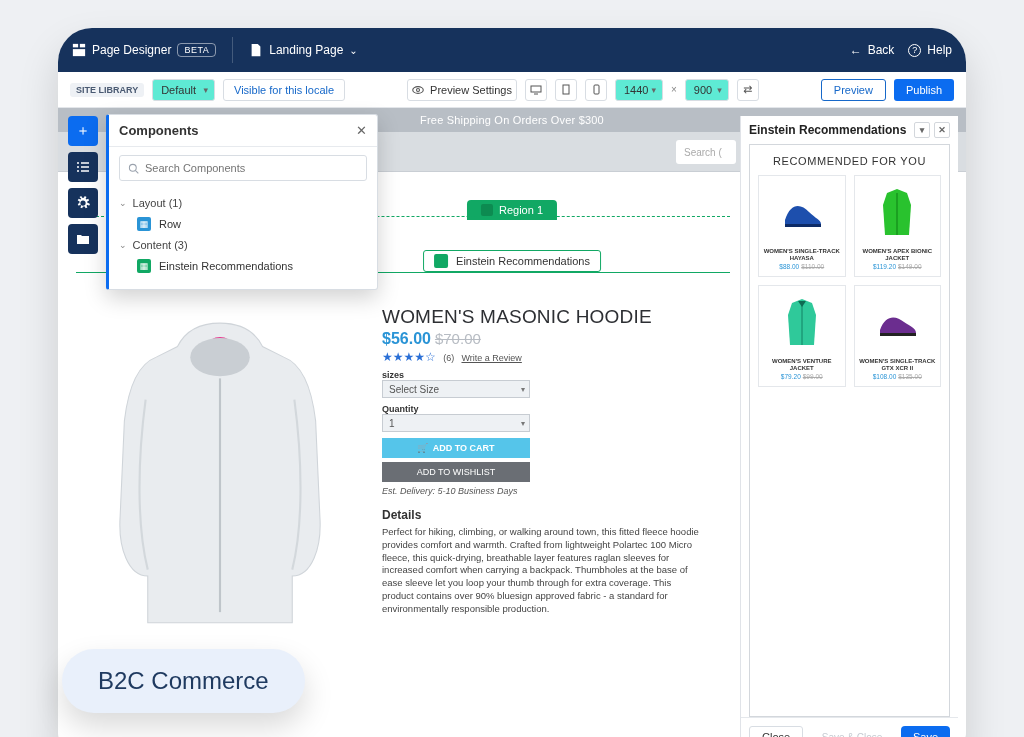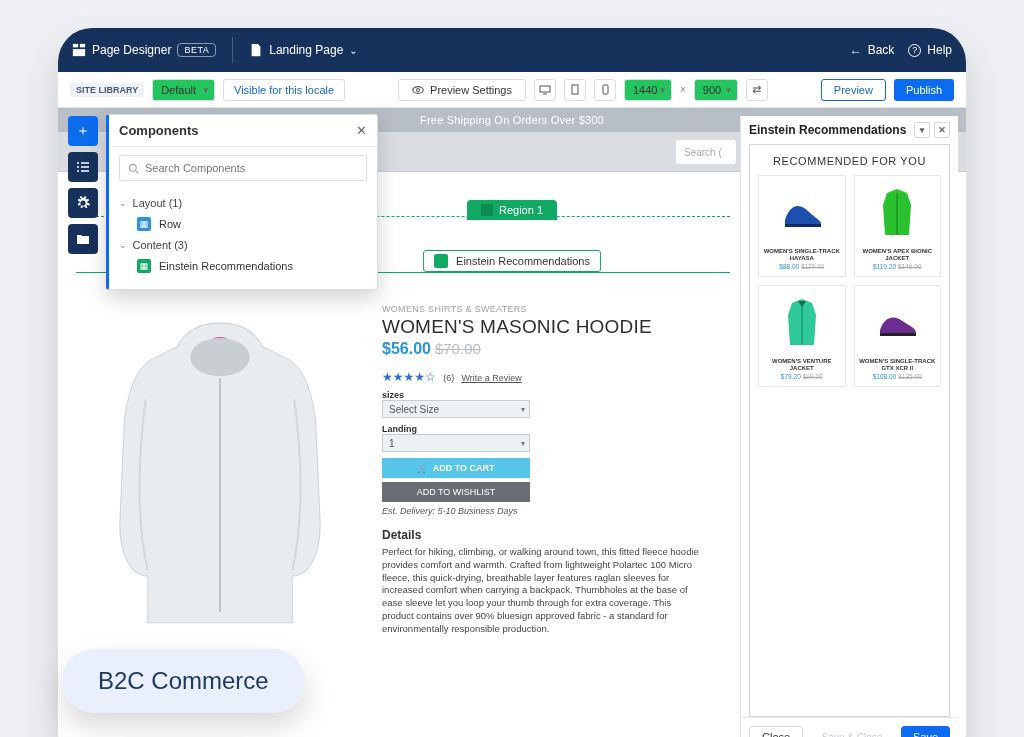--- a/index.html
+++ b/index.html
@@ -14,25 +14,25 @@
   .topbar .left { display: flex; align-items: center; gap: 8px; }
   .topbar .sep { width: 1px; height: 26px; background: rgba(255,255,255,.2); margin: 0 8px; }
   .beta { border: 1px solid rgba(255,255,255,.5); border-radius: 4px; padding: 1px 6px; font-size: 9px; letter-spacing: .5px; }
   .topbar .right { margin-left: auto; display: flex; align-items: center; gap: 14px; }
   .tb-icon { width: 14px; height: 14px; display: inline-block; }
   .tb-btn { display: flex; align-items: center; gap: 6px; cursor: pointer; }
 
   
   .toolrow { height: 36px; background: #fff; border-bottom: 1px solid #e3e6ea; display: flex; align-items: center; padding: 0 12px; font-size: 11px; color: #444; gap: 8px; }
   .pill { background: #eef1f5; border-radius: 3px; padding: 2px 6px; font-size: 9px; font-weight: 600; color: #4a5a72; }
-  .select { border: 1px solid #d8dde3; border-radius: 3px; height: 22px; display: flex; align-items: center; padding: 0 18px 0 8px; position: relative; font-size: 11px; color: #333; background:#22c55e; }
+  .select { border: 1px solid #d8dde3; border-radius: 3px; height: 22px; display: flex; align-items: center; padding: 0 18px 0 8px; position: relative; font-size: 11px; color: #333; background:#5eead4; }
   .select::after { content: "▾"; position: absolute; right: 6px; font-size: 9px; color: #666; }
   .linkbtn { border: 1px solid #d8dde3; border-radius: 3px; height: 22px; display: flex; align-items: center; padding: 0 10px; color: #1668c9; cursor: pointer; }
   .toolspacer { flex: 1; }
-  .tool-chip { border: 1px solid #d8dde3; border-radius: 3px; height: 22px; display: flex; align-items: center; padding: 0 13px; gap: 6px; color: #333; }
+  .tool-chip { border: 1px solid #d8dde3; border-radius: 3px; height: 22px; display: flex; align-items: center; padding: 0 4px; gap: 6px; color: #333; }
   .iconbox { width: 22px; height: 22px; border: 1px solid #d8dde3; border-radius: 3px; display:flex;align-items:center;justify-content:center; color:#555; font-size:11px; }
   .dimx { font-size: 10px; color:#888; }
   .btn { height: 22px; border-radius: 3px; display:flex; align-items:center; padding:0 12px; font-size:11px; cursor:pointer; }
   .btn-outline { border:1px solid #1668c9; color:#1668c9; background:#fff; }
   .btn-primary { background:#0b6cf0; color:#fff; }
   .btn-primary2 { background:#0b6cf0; color:#fff; border-radius:4px; }
   .btn-ghost { border:1px solid #d8dde3; color:#333; background:#fff; }
 
   
   .workspace { position: relative; height: calc(100% - 80px); background:#fff; }
@@ -80,21 +80,21 @@
 
   
   .product { position:absolute; left:18px; right:236px; top:196px; bottom:0; display:flex; gap:18px; }
   .prod-img { width:288px; height:340px; display:flex; align-items:center; justify-content:center; }
   .prod-img svg { width:100%; height:100%; }
   .prod-info { flex:1; font-size:11px; color:#333; }
   .crumb { font-size:9px; color:#9aa2ad; letter-spacing:.3px; }
   .prod-title { font-size:19px; font-weight:400; color:#2d2f33; margin:2px 0 2px; letter-spacing:.2px; }
   .price { font-size:16px; font-weight:700; color:#2a94d6; }
   .price .old { font-size:15px; color:#b7bcc3; text-decoration:line-through; margin-left:4px; font-weight:400; }
-  .stars { color:#2a6fd6; font-size:12px; margin-top:12px; }
+  .stars { color:#2a6fd6; font-size:12px; margin-top:2px; }
   .stars .cnt { font-size:9px; color:#555; margin-left:4px; }
   .stars .rev { font-size:9px; color:#555; margin-left:4px; text-decoration:underline; cursor:pointer; }
   .lbl { font-size:9px; font-weight:700; color:#333; margin-top:6px; }
   .sel2 { border:1px solid #c7ccd2; background:#eef1f4; height:18px; width:148px; display:flex; align-items:center; padding:0 6px; font-size:10px; color:#555; position:relative; }
   .sel2::after { content:"▾"; position:absolute; right:4px; font-size:8px; color:#777; }
   .addcart { margin-top:6px; width:148px; height:20px; background:#55c5ea; color:#fff; font-size:9px; font-weight:700; display:flex; align-items:center; justify-content:center; gap:4px; cursor:pointer; }
   .wishlist { margin-top:4px; width:148px; height:20px; background:#6a6e74; color:#fff; font-size:9px; display:flex; align-items:center; justify-content:center; cursor:pointer; }
   .est { font-size:9px; color:#555; font-style:italic; margin-top:4px; }
   .details-h { font-size:12px; font-weight:700; margin-top:12px; }
   .details-p { font-size:9.5px; line-height:1.35; color:#444; margin-top:4px; max-width:320px; }
@@ -236,35 +236,34 @@
           <svg viewBox="0 0 260 320">
             <path d="M130 18 C108 18 96 28 90 40 L70 50 C54 56 44 76 40 110 L36 200 C34 230 44 256 62 256 L62 300 L198 300 L198 256 C216 256 226 230 224 200 L220 110 C216 76 206 56 190 50 L170 40 C164 28 152 18 130 18 Z" fill="#e9ecef" stroke="#cfd4d9" stroke-width="1"></path>
             <path d="M120 40 C120 30 140 30 140 40" fill="none" stroke="#e7398f" stroke-width="3"></path>
             <ellipse cx="130" cy="50" rx="28" ry="18" fill="#c9ced3"></ellipse>
             <path d="M130 70 L130 290" stroke="#bfc5ca" stroke-width="2"></path>
             <path d="M60 90 C52 150 52 210 62 250" stroke="#d3d8dc" stroke-width="2" fill="none"></path>
             <path d="M200 90 C208 150 208 210 198 250" stroke="#d3d8dc" stroke-width="2" fill="none"></path>
           </svg>
         </div>
         <div class="prod-info">
-          <div class="crumb">WOMENS SHIRTS &amp; SWEATERS</div>
           <div class="prod-title">WOMEN'S MASONIC HOODIE</div>
           <div class="price">
             <span>$56.00</span><span class="old">$70.00</span>
           </div>
           <div class="stars">
             <span>★★★★☆</span>
             <span class="cnt">(6)</span>
             <span class="rev">Write a Review</span>
           </div>
           <div class="lbl">sizes</div>
           <div class="sel2">
               <span>Select Size</span>
             </div>
-          <div class="lbl">Landing</div>
+          <div class="lbl">Quantity</div>
           <div class="sel2">
               <span>1</span>
             </div>
           <div class="addcart">
             <span>🛒</span>
             <span>ADD TO CART</span>
           </div>
           <div class="wishlist">ADD TO WISHLIST</div>
           <div class="est">Est. Delivery: 5-10 Business Days</div>
           <div class="details-h">Details</div>

